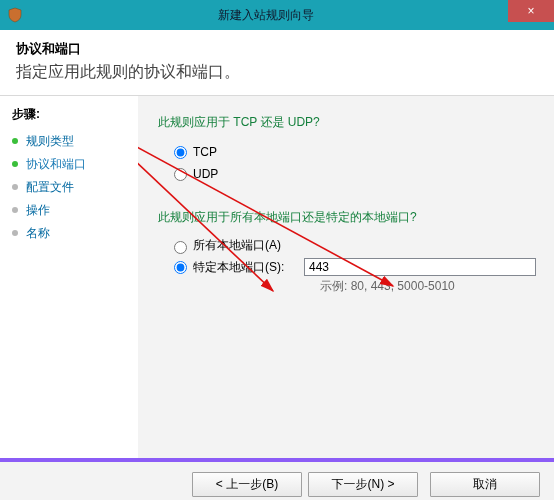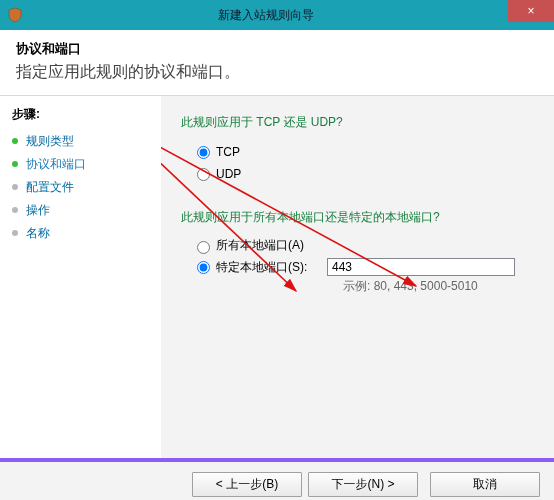--- a/index.html
+++ b/index.html
@@ -25,21 +25,21 @@
   .sidebar li span.lbl{color:#0369a1}
   
   .main{flex:1;background:#f3f3f3;border-left:1px solid #fff;padding:18px 18px 0 20px;box-sizing:border-box;position:relative}
   .question{font-size:12px;color:#15803d;margin-bottom:10px}
   .opt{display:flex;align-items:flex-end;height:18px;margin-bottom:4px;margin-left:16px;font-size:12px}
   .opt input{margin:0 6px 0 0}
   .sect2{margin-top:28px}
   .port-row{display:flex;align-items:center;margin-left:16px;margin-top:4px}
   .port-row .radio-lbl{width:130px;display:flex;align-items:center}
   .port-row .radio-lbl input{margin:0 6px 0 0}
-  .port-input{width:188px;height:18px;border:1px solid #828790;background:#fff;font-size:12px;padding:0 4px;box-sizing:border-box}
+  .port-input{width:232px;height:18px;border:1px solid #828790;background:#fff;font-size:12px;padding:0 4px;box-sizing:border-box}
   .example{font-size:12px;color:#666;margin-left:162px;margin-top:2px}
   
   .footer{height:44px;background:#f3f3f3;border-top:4px solid #8b5cf6;display:flex;justify-content:flex-end;align-items:center;padding-right:14px;gap:6px}
   .btn{min-width:84px;height:23px;padding:0 12px;background:linear-gradient(#fdfdfd,#e9e9e9);border:1px solid #a0a0a0;font-size:12px;display:flex;align-items:center;justify-content:center;cursor:pointer;border-radius:1px}
   
   .arrow-svg{position:absolute;left:0;top:0;pointer-events:none}
   .watermark{position:absolute;right:6px;bottom:2px;font-size:11px;color:#cfcfcf;letter-spacing:.5px}
 </style>
 </head>
 <body>

